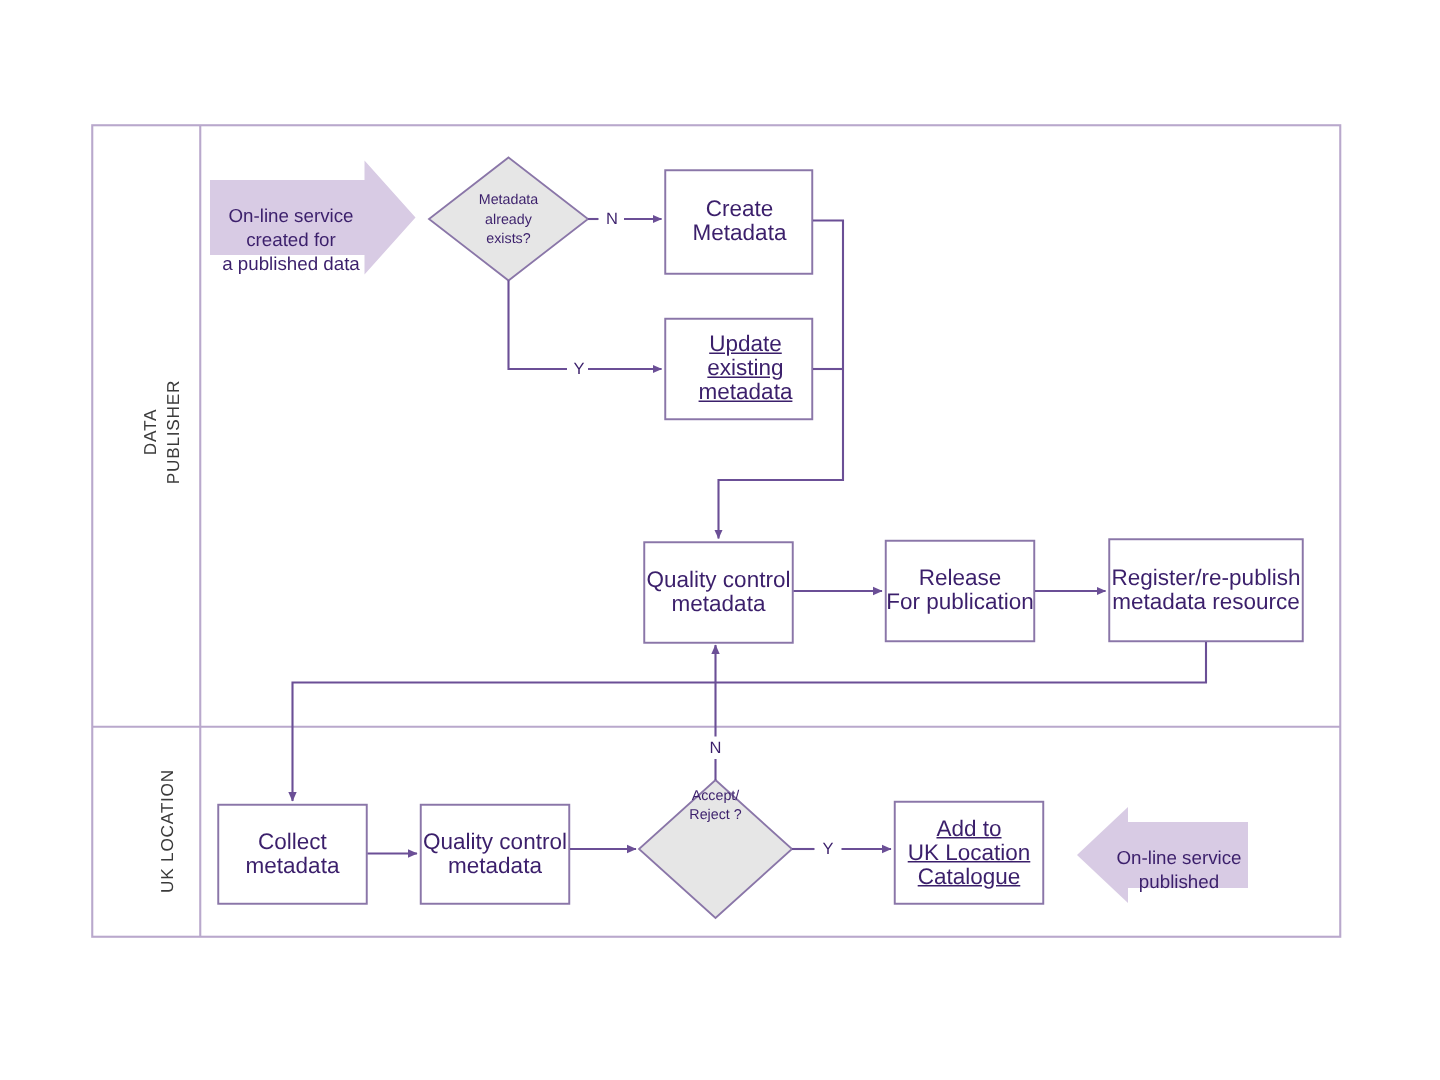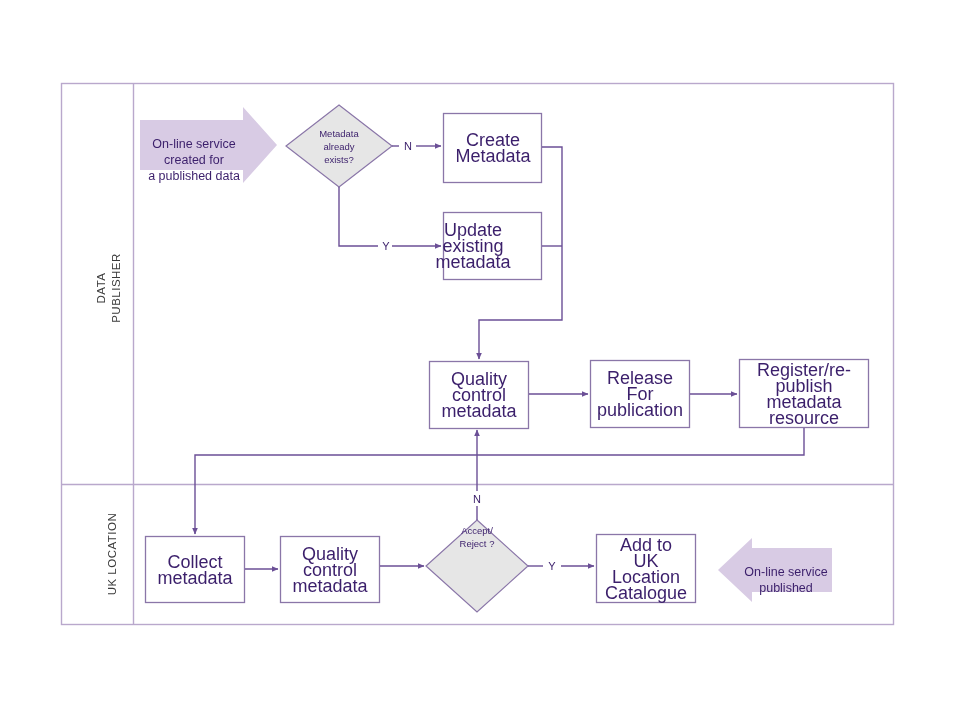--- a/index.html
+++ b/index.html
@@ -21,21 +21,21 @@
     width: 960px;
     height: 720px;
   }
   .node-label {
     position: absolute;
     display: flex;
     align-items: center;
     justify-content: center;
     text-align: center;
     color: #3b1f6b;
-    font-size: 18px;
+    font-size: 15px;
     line-height: 16px;
     pointer-events: none;
     white-space: pre-line;
   }
   .diamond-label {
     font-size: 9.5px;
     line-height: 13px;
   }
   .banner-label {
     color: #3b1f6b;
@@ -147,21 +147,21 @@
   <div class="node-label banner-label" style="left:736px; top:545px; width:100px; height:42px;">On-line service
 published</div>
 
   <div class="node-label diamond-label" style="left:296px; top:124px; width:86px; height:44px;">Metadata
 already
 exists?</div>
 
   <div class="node-label" style="left:444px; top:114px; width:98px; height:68px;">Create
 Metadata</div>
 
-  <div class="node-label" style="left:424px; top:213px; width:98px; height:66px;">Update
+  <div class="node-label" style="left:448px; top:213px; width:98px; height:66px;text-decoration:underline;">Update
 existing
 metadata</div>
 
   <div class="node-label" style="left:428px; top:362px; width:102px; height:66px;">Quality control
 metadata</div>
 
   <div class="node-label" style="left:740px; top:360px; width:128px; height:67px;">Register/re-publish
 metadata resource</div>
 
   <div class="node-label" style="left:589px; top:361px; width:102px; height:66px;">Release
@@ -169,21 +169,21 @@
 
   <div class="node-label" style="left:146px; top:537px; width:98px; height:65px;">Collect
 metadata</div>
 
   <div class="node-label" style="left:280px; top:537px; width:100px; height:65px;">Quality control
 metadata</div>
 
   <div class="node-label diamond-label" style="left:440px; top:522px; width:74px; height:30px;">Accept/
 Reject ?</div>
 
-  <div class="node-label" style="left:597px; top:535px; width:98px; height:67px;">Add to
+  <div class="node-label" style="left:597px; top:535px; width:98px; height:67px;text-decoration:underline;">Add to
 UK Location
 Catalogue</div>
 
   <div class="edge-label" style="left:400px; top:140px; width:16px;">N</div>
 
   <div class="edge-label" style="left:379px; top:240px; width:14px;">Y</div>
 
   <div class="edge-label" style="left:469px; top:493px; width:16px;">N</div>
 
   <div class="edge-label" style="left:545px; top:560px; width:14px;">Y</div>

